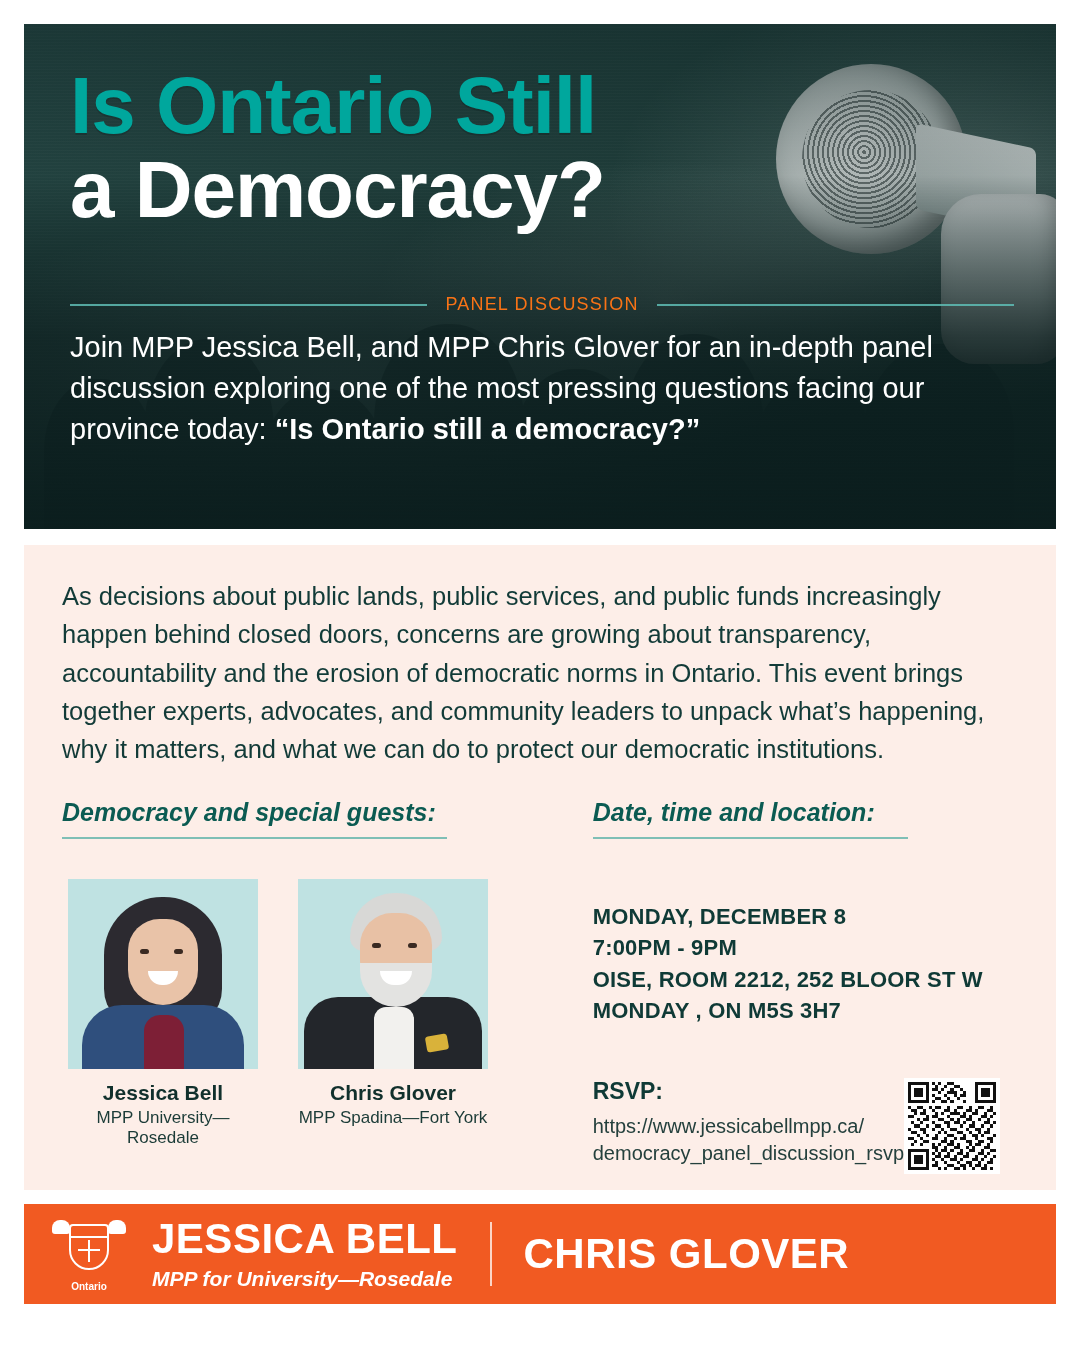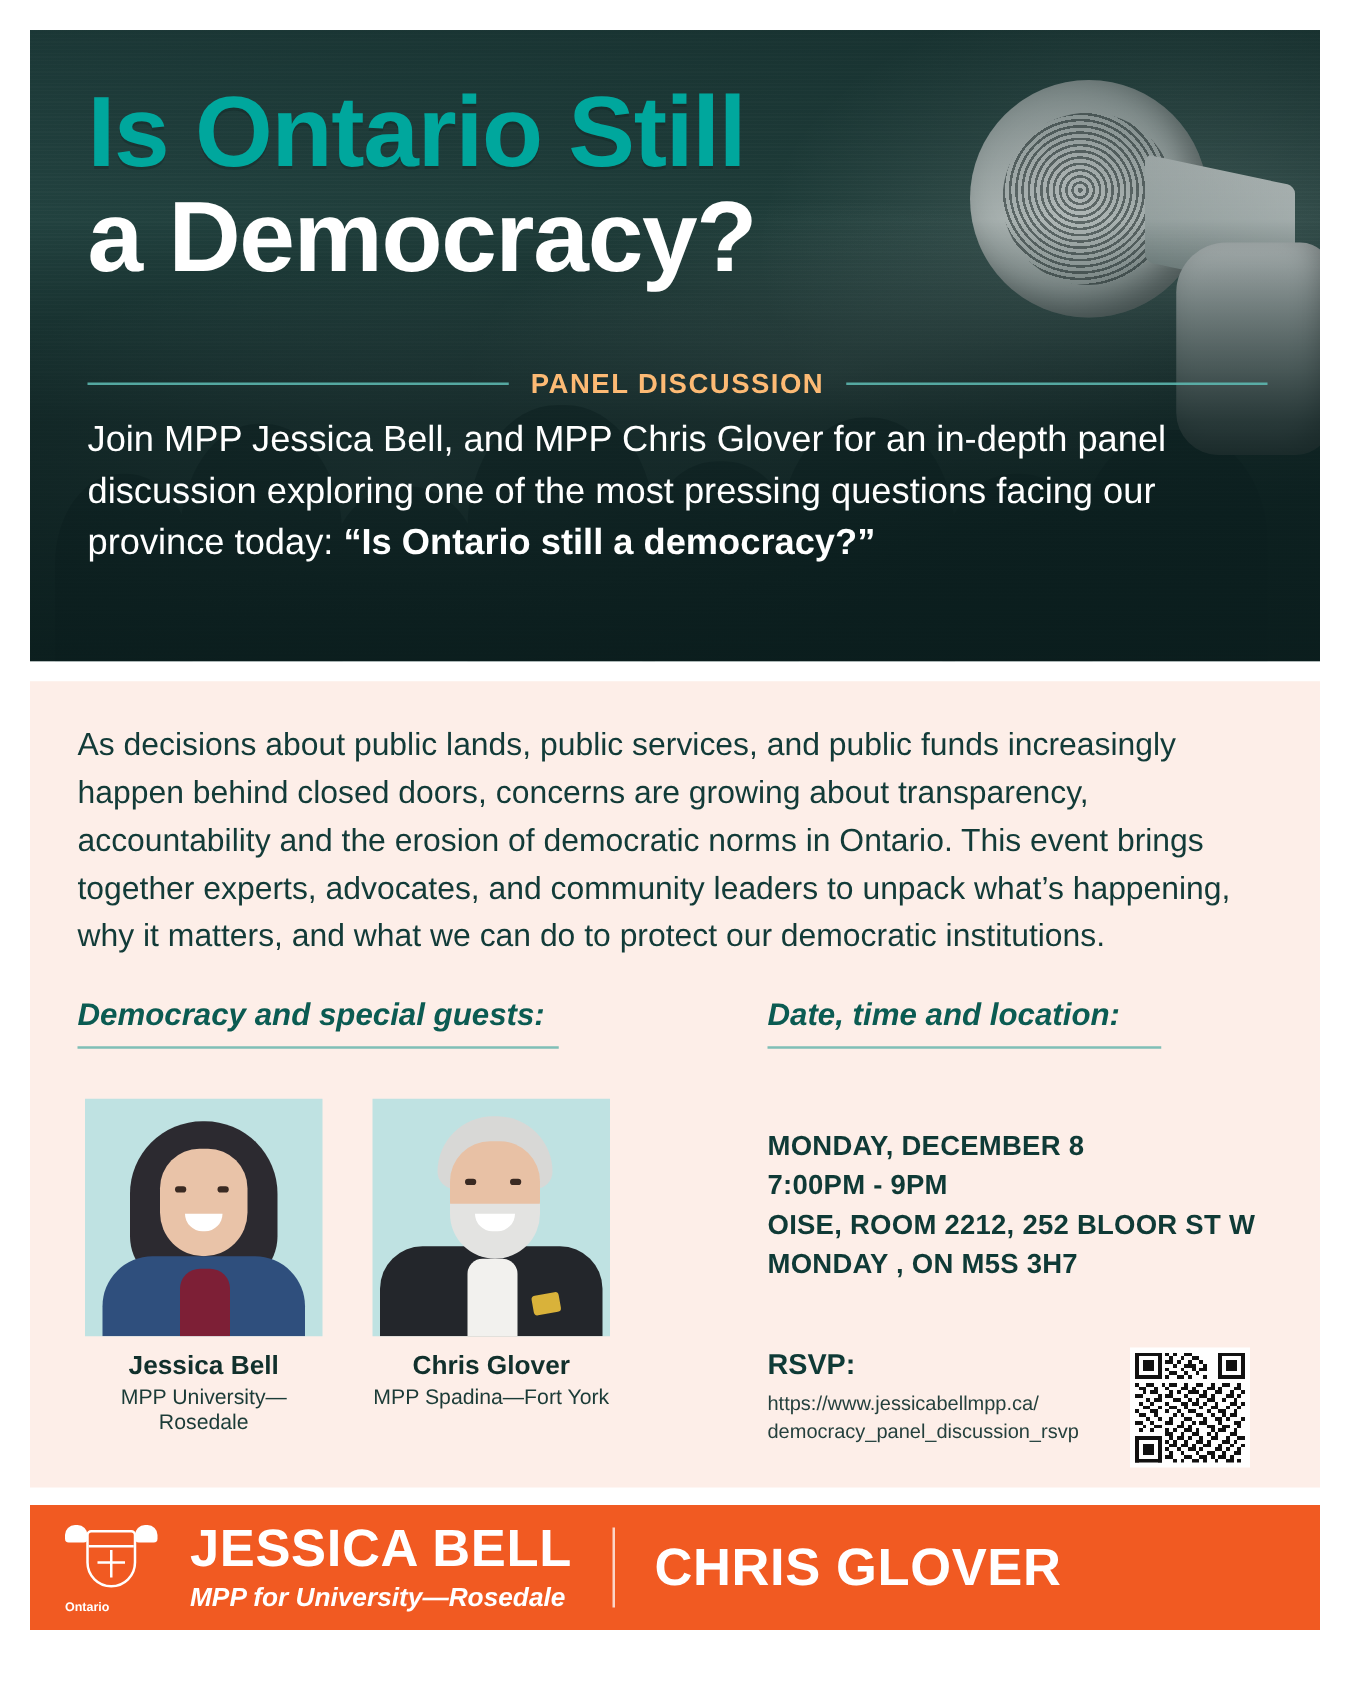--- a/index.html
+++ b/index.html
@@ -93,21 +93,21 @@
     letter-spacing: -1px;
     line-height: 1.0;
     margin-top: 6px;
   }
   .panel-row {
     display:flex; align-items:center; gap:18px;
     margin-top: 64px;
   }
   .panel-rule { flex:1; height:2px; background:#5fbdb5; opacity:.85; }
   .panel-label {
-    color:#fdba74; font-size:22px; font-weight:700; letter-spacing:1.2px;
+    color:#f97316; font-size:18px; font-weight:400; letter-spacing:1.2px;
   }
   .hero-blurb {
     margin-top: 12px;
     color:#ffffff;
     font-size: 29px;
     line-height: 1.42;
     font-weight: 400;
   }
   .hero-blurb b { font-weight: 800; }
 
@@ -218,21 +218,21 @@
     margin-top: 62px;
     color:#0f3a36;
     font-size: 22px;
     font-weight: 800;
     line-height: 1.42;
     letter-spacing:.2px;
   }
   .rsvp-block { margin-top: 52px; display:flex; align-items:flex-start; }
   .rsvp-text { flex:1; }
   .rsvp-label { color:#0f3a36; font-size:23px; font-weight:800; }
-  .rsvp-url { color:#24403d; font-size:16px; margin-top:8px; line-height:1.35; }
+  .rsvp-url { color:#24403d; font-size:20px; margin-top:8px; line-height:1.35; }
   .qr {
     width: 96px; height: 96px; margin-right: 18px;
     background:#ffffff; padding:4px;
   }
 
   
   .footer {
     position:absolute; left:24px; top:1204px; width:1032px; height:100px;
     background:#f15a22;
     display:flex; align-items:center; padding: 0 28px;
@@ -240,21 +240,21 @@
   .crest { width: 74px; height: 76px; position:relative; color:#fff; }
   .crest-shield {
     position:absolute; left:17px; top:8px; width:40px; height:46px;
     border:2px solid #fff; border-radius: 4px 4px 20px 20px;
   }
   .crest-band { position:absolute; left:19px; top:20px; width:36px; height:2px; background:#fff; }
   .crest-cross-v { position:absolute; left:36px; top:24px; width:2px; height:22px; background:#fff; }
   .crest-cross-h { position:absolute; left:26px; top:33px; width:22px; height:2px; background:#fff; }
   .crest-animal-l { position:absolute; left:0px; top:4px; width:18px; height:14px; background:#fff; border-radius: 8px 8px 3px 3px; }
   .crest-animal-r { position:absolute; right:0px; top:4px; width:18px; height:14px; background:#fff; border-radius: 8px 8px 3px 3px; }
-  .crest-label { position:absolute; left:0; bottom:0; width:74px; font-size:10px; font-weight:700; }
+  .crest-label { position:absolute; left:0; bottom:0; width:74px; text-align:center; font-size:10px; font-weight:700; }
   .mpp-block { padding: 0 26px; }
   .mpp-name { color:#ffffff; font-size: 42px; font-weight: 800; letter-spacing:.5px; line-height:1; }
   .mpp-sub { color:#ffffff; font-size: 21px; font-weight: 700; margin-top: 7px; font-style: italic; }
   .footer-div { width:2px; height:64px; background: rgba(255,255,255,.75); margin: 0 6px; }
 </style>
 </head>
 <body>
 
 <div class="poster">
 

